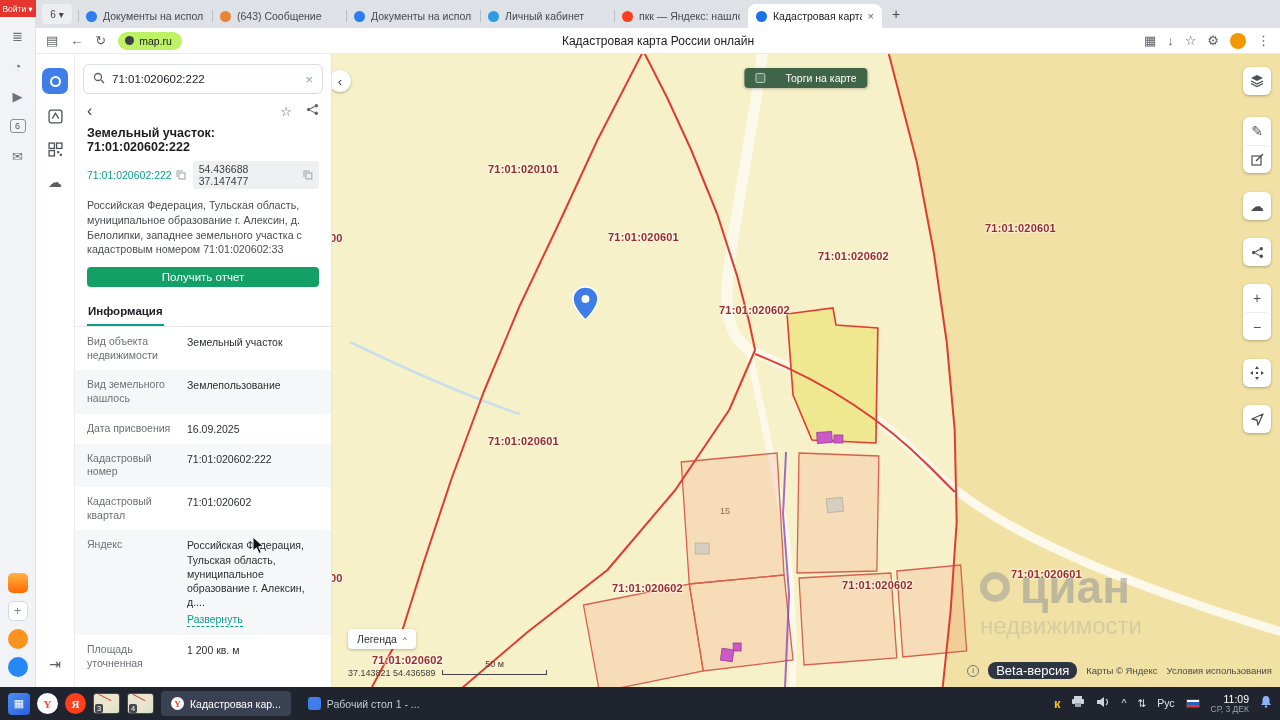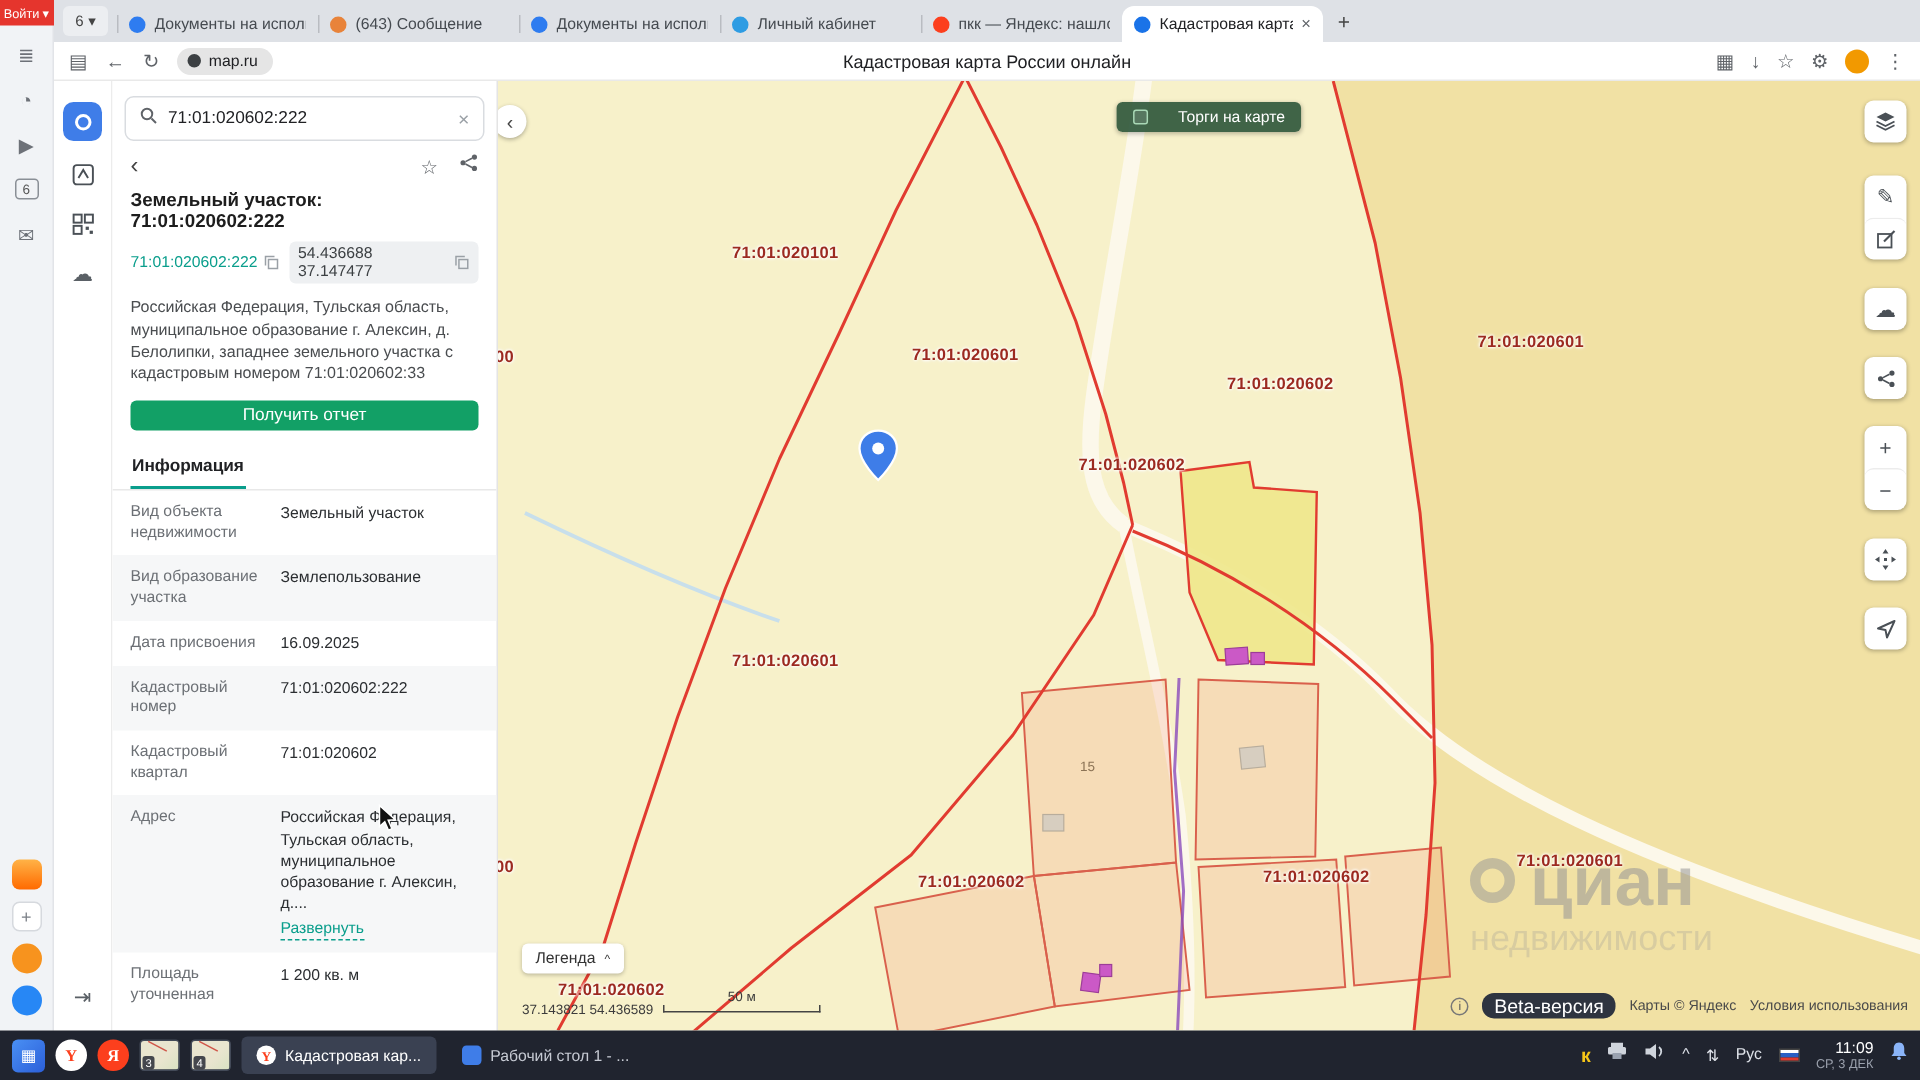--- a/index.html
+++ b/index.html
@@ -25,21 +25,21 @@
   .tab { height:24px; width:134px; border-radius:8px 8px 0 0; padding:0 8px; display:flex; align-items:center; gap:6px; font-size:10.5px; color:#454a50; cursor:pointer; position:relative; }
   .tab:not(.active):not(:first-of-type)::before { content:""; position:absolute; left:0; top:6px; bottom:6px; width:1px; background:#b9bcc1; }
   .tab.active { background:#fff; color:#202124; }
   .fav { width:11px; height:11px; border-radius:50%; flex:0 0 auto; }
   .tab-title { white-space:nowrap; overflow:hidden; flex:1; }
   .tab-close { color:#5f6368; font-size:11px; cursor:pointer; }
   .newtab { width:20px; height:20px; margin:0 0 4px 4px; display:flex; align-items:center; justify-content:center; color:#444; font-size:14px; cursor:pointer; }
 
   .navbar { height:26px; background:#fff; border-bottom:1px solid #e9e9e9; display:flex; align-items:center; gap:12px; padding:0 10px; position:relative; }
   .nav-ico { color:#5f6368; font-size:13px; cursor:pointer; line-height:1; }
-  .addr { height:18px; background:#e5e5e5; border-radius:10px; display:flex; align-items:center; gap:5px; padding:0 10px 0 7px; font-size:10.5px; color:#202124; cursor:pointer; }
+  .addr { height:18px; background:#bef264; border-radius:10px; display:flex; align-items:center; gap:5px; padding:0 10px 0 7px; font-size:10.5px; color:#202124; cursor:pointer; }
   .addr-dot { width:9px; height:9px; border-radius:50%; background:#3c4043; }
   .page-title { position:absolute; left:50%; transform:translateX(-50%); font-size:12px; color:#202124; white-space:nowrap; }
   .nav-right { margin-left:auto; display:flex; align-items:center; gap:11px; }
   .avatar { width:16px; height:16px; border-radius:50%; background:#f29900; cursor:pointer; }
 
   .content { display:flex; height:633px; }
 
   
   .site-rail { width:39px; background:#fff; border-right:1px solid #ececec; display:flex; flex-direction:column; align-items:center; padding-top:14px; gap:11px; }
   .rail-logo { width:26px; height:26px; border-radius:7px; background:#3f7de8; display:flex; align-items:center; justify-content:center; cursor:pointer; }
@@ -273,37 +273,37 @@
         <button class="report-btn">Получить отчет</button>
         <div class="tabs-row">
           <span class="info-tab">Информация</span>
         </div>
         <div class="rows">
           <div class="row">
             <span class="row-label">Вид объекта недвижимости</span>
             <span class="row-value">Земельный участок</span>
           </div>
           <div class="row">
-            <span class="row-label">Вид образование участка</span>
+            <span class="row-label">Вид земельного нашлось</span>
             <span class="row-value">Землепользование</span>
           </div>
           <div class="row">
             <span class="row-label">Дата присвоения</span>
             <span class="row-value">16.09.2025</span>
           </div>
           <div class="row">
             <span class="row-label">Кадастровый номер</span>
             <span class="row-value">71:01:020602:222</span>
           </div>
           <div class="row">
             <span class="row-label">Кадастровый квартал</span>
             <span class="row-value">71:01:020602</span>
           </div>
           <div class="row">
-            <span class="row-label">Адрес</span>
+            <span class="row-label">Яндекс</span>
             <span class="row-value">
               <span>Российская Федерация, Тульская область, муниципальное образование г. Алексин, д....</span><br>
               <span class="expand-link">Развернуть</span>
             </span>
           </div>
           <div class="row">
             <span class="row-label">Площадь уточненная</span>
             <span class="row-value">1 200 кв. м</span>
           </div>
 

